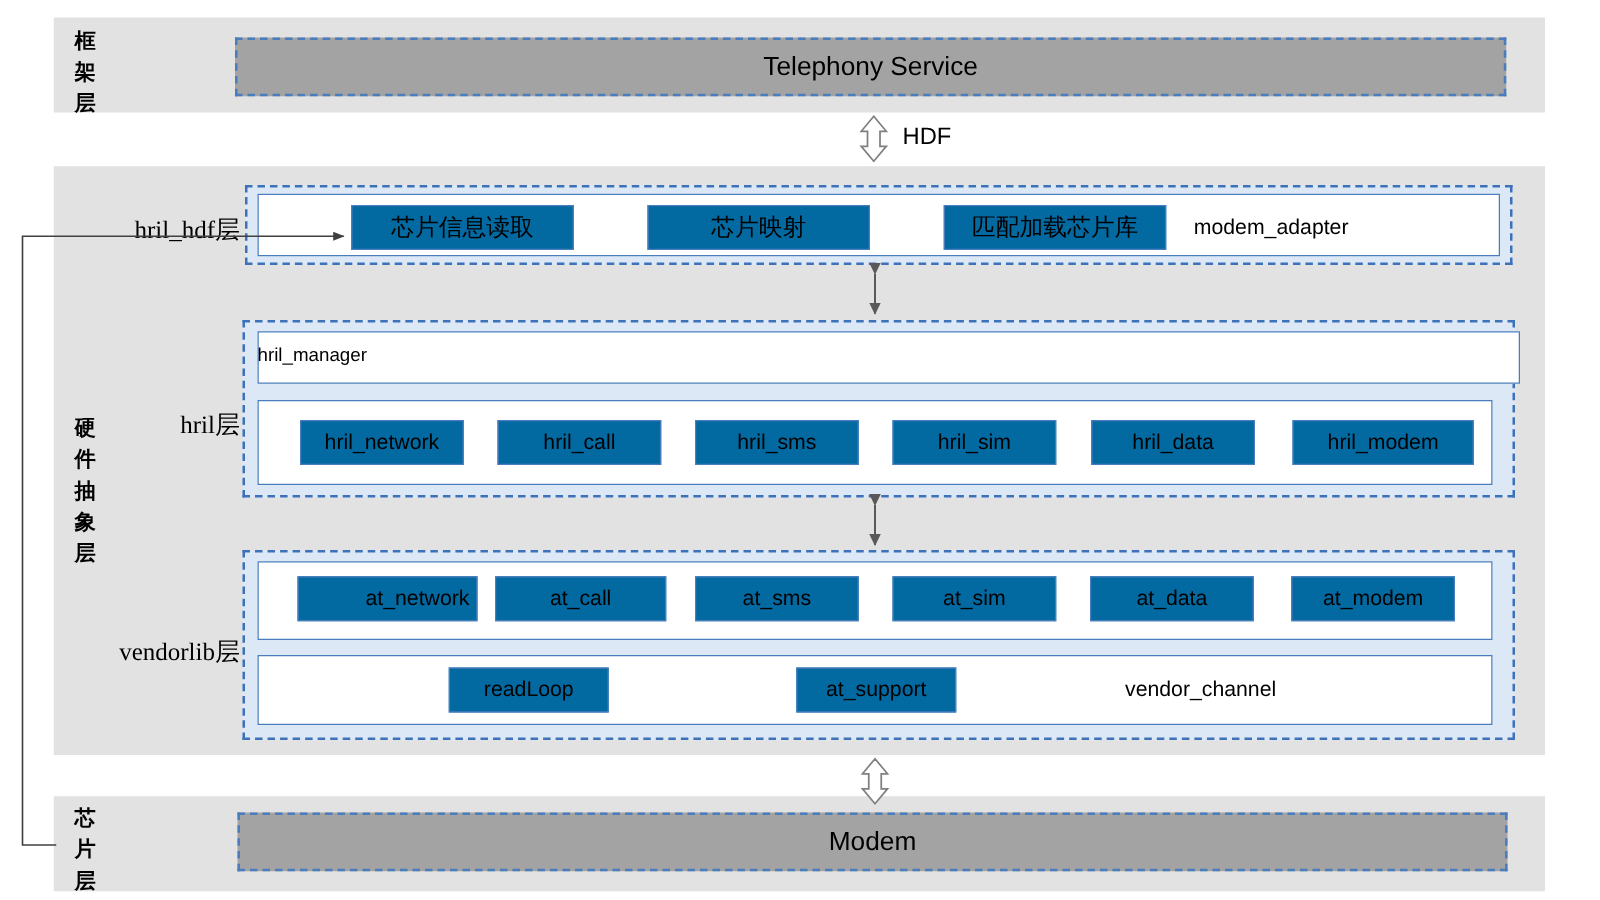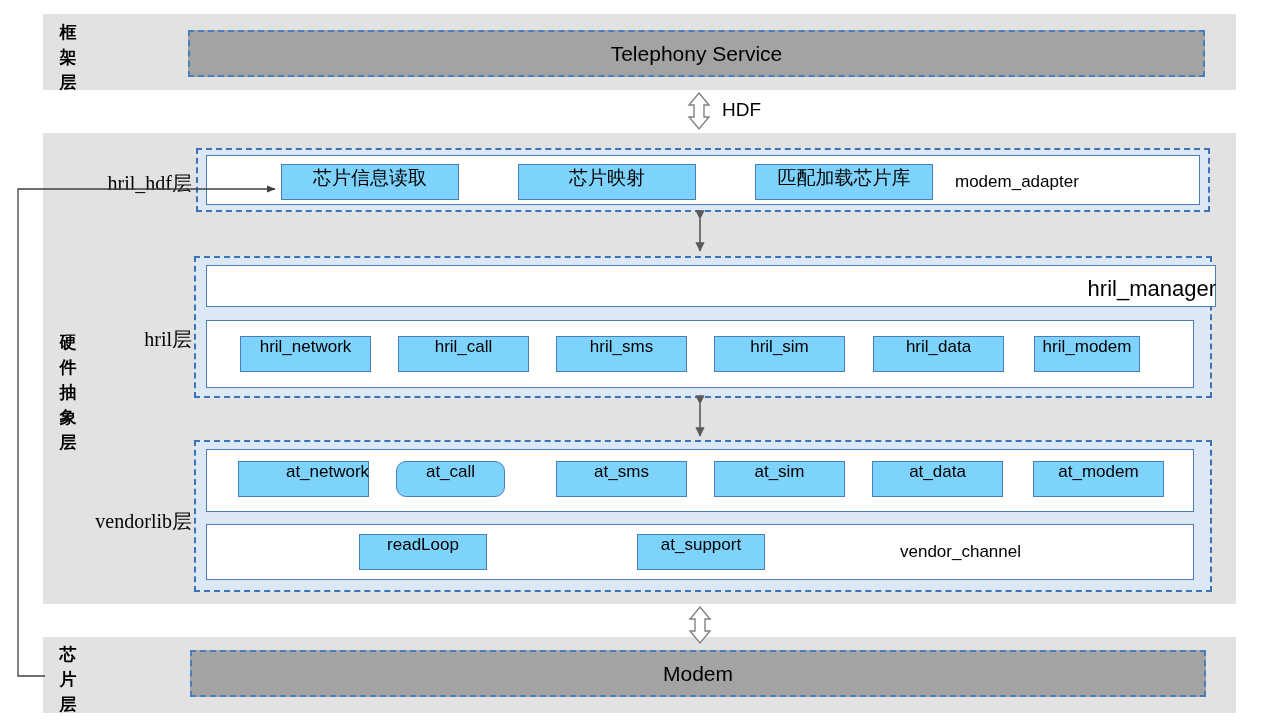--- a/index.html
+++ b/index.html
@@ -76,23 +76,23 @@
     box-sizing: border-box;
     border: 1.5px solid #4a7dbd;
     background: #ffffff;
   }
 
   
   .node {
     position: absolute;
     box-sizing: border-box;
     border: 1.5px solid #4a7dbd;
-    background: #7dd3fc;
+    background: #0369a1;
     display: flex;
-    align-items: flex-start;
+    align-items: center;
     justify-content: center;
     font-size: 17px;
     color: #000;
     white-space: nowrap;
   }
   .node.cn { font-size: 19px; }
 
   
   .plain-label {
     position: absolute;
@@ -100,23 +100,23 @@
     color: #000;
     white-space: nowrap;
     display: flex;
     align-items: center;
     justify-content: flex-start;
   }
 
   
   .panel-text {
     position: absolute;
-    font-size: 22px;
-    color: #000;
-    text-align: right;
+    font-size: 15px;
+    color: #000;
+    text-align: left;
     white-space: nowrap;
   }
 
   
   .svg-layer {
     position: absolute;
     left: 0; top: 0;
     width: 1280px;
     height: 720px;
     pointer-events: none;
@@ -197,36 +197,36 @@
   </div>
   <div class="node" style="left:556px; top:336px; width:131px; height:36px;">
     <span>hril_sms</span>
   </div>
   <div class="node" style="left:714px; top:336px; width:131px; height:36px;">
     <span>hril_sim</span>
   </div>
   <div class="node" style="left:873px; top:336px; width:131px; height:36px;">
     <span>hril_data</span>
   </div>
-  <div class="node" style="left:1034px; top:336px; width:106px; height:36px;">
+  <div class="node" style="left:1034px; top:336px; width:145px; height:36px;">
     <span>hril_modem</span>
   </div>
 
   <div class="layer-name" style="left:40px; top:508px; width:152px;">
     <span>vendorlib层</span>
   </div>
 
   <div class="dashed-box" style="left:194px; top:440px; width:1018px; height:152px;"></div>
 
   <div class="panel" style="left:206px; top:449px; width:988px; height:63px;"></div>
 
-  <div class="node" style="left:238px; top:461px; width:131px; height:36px;padding-left:48px;">
+  <div class="node" style="left:238px; top:461px; width:144px; height:36px;padding-left:48px;">
     <span>at_network</span>
   </div>
-  <div class="node" style="left:396px; top:461px; width:109px; height:36px;border-radius:10px;">
+  <div class="node" style="left:396px; top:461px; width:137px; height:36px;">
     <span>at_call</span>
   </div>
   <div class="node" style="left:556px; top:461px; width:131px; height:36px;">
     <span>at_sms</span>
   </div>
   <div class="node" style="left:714px; top:461px; width:131px; height:36px;">
     <span>at_sim</span>
   </div>
   <div class="node" style="left:872px; top:461px; width:131px; height:36px;">
     <span>at_data</span>

